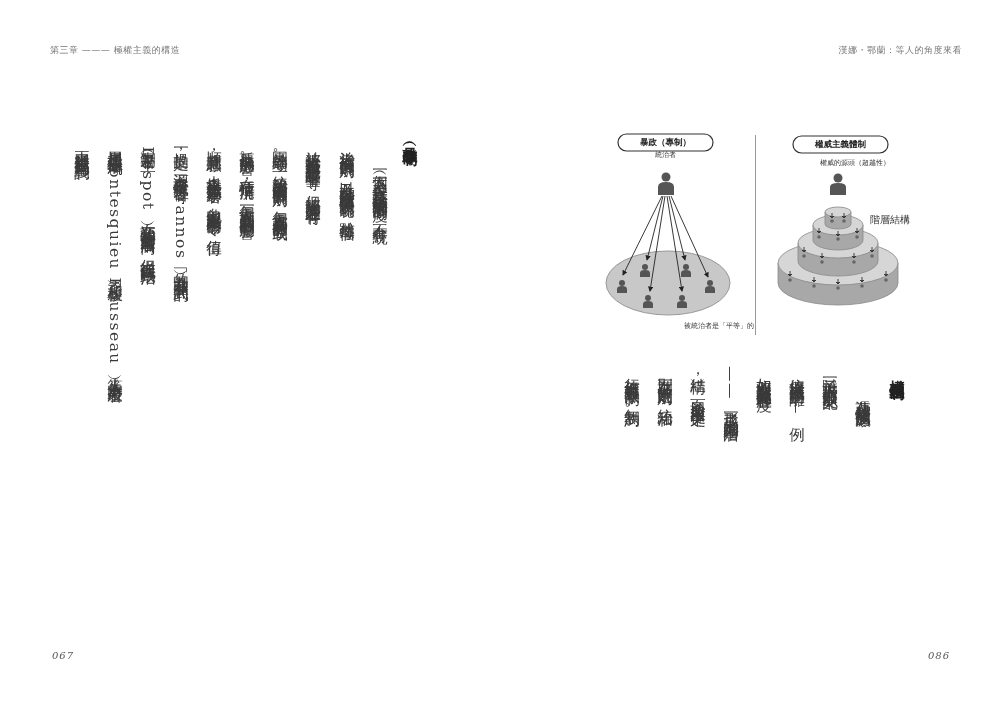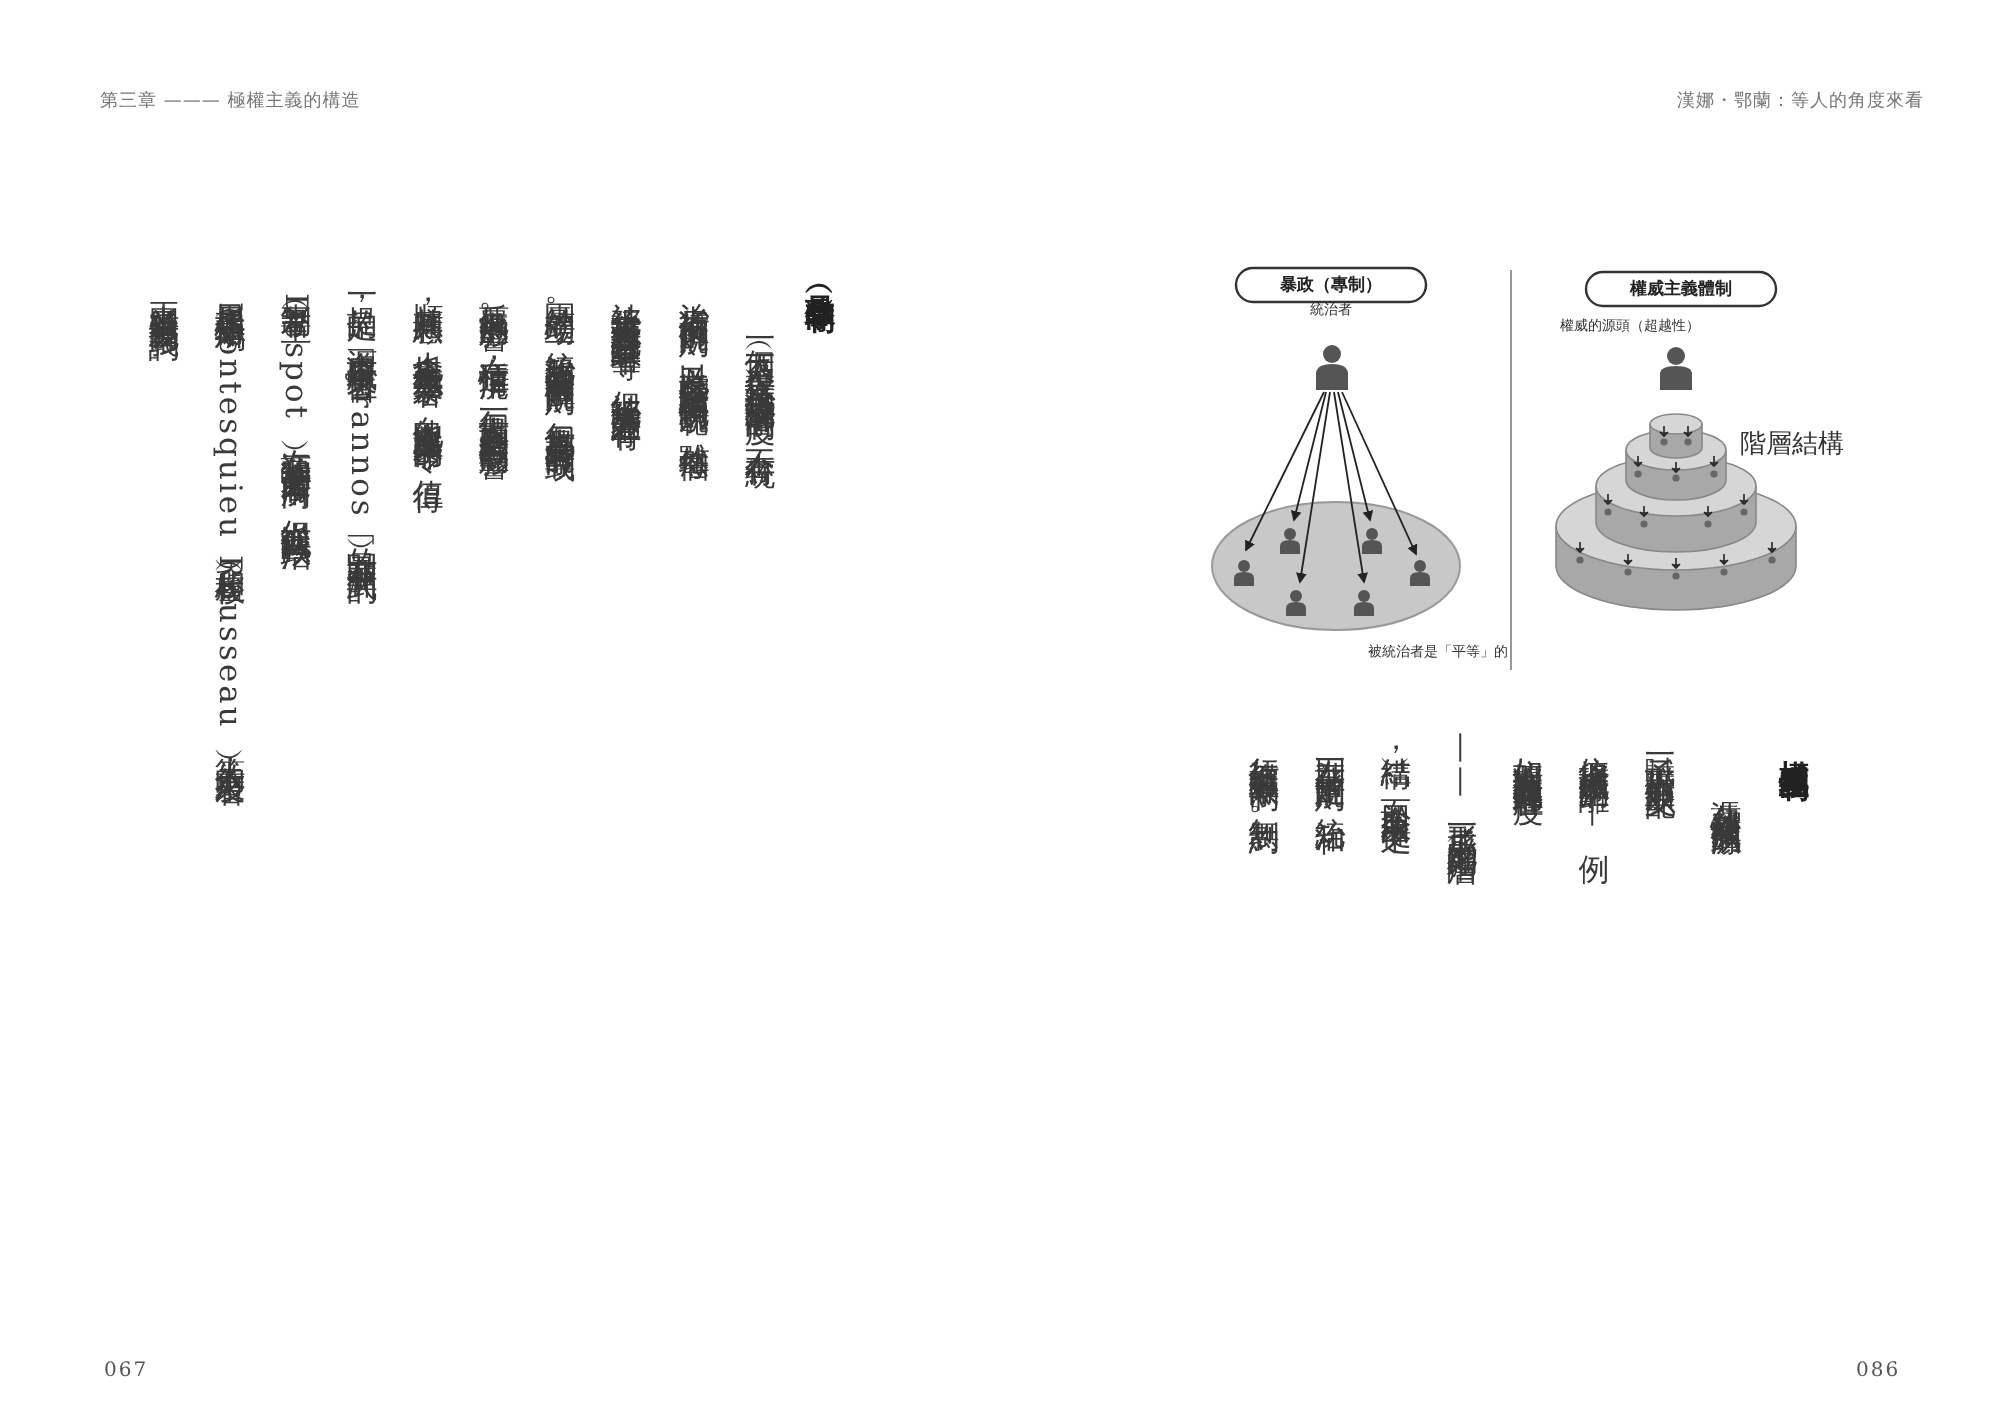--- a/index.html
+++ b/index.html
@@ -1,21 +1,21 @@
 <!DOCTYPE html>
 <html><head>
 <meta charset="utf-8">
 <style>
   html, body { margin:0; padding:0; }
   body { width:1000px; height:709px; background:#ffffff; position:relative; overflow:hidden;
          font-family:"DejaVu Serif", serif; color:#333; }
   .running-head { position:absolute; top:44px; font-family:"DejaVu Sans", sans-serif; font-size:9px; color:#777; letter-spacing:0.5px;text-align:center; }
   .rh-left { left:50px; }
   .rh-right { right:38px; }
-  .folio { position:absolute; top:680px; font-size:10px; color:#555; font-family:"DejaVu Serif", serif; letter-spacing:1px;}
+  .folio { position:absolute; top:650px; font-size:10px; color:#555; font-family:"DejaVu Serif", serif; letter-spacing:1px;font-style:italic;}
   .folio-left { left:52px; }
   .folio-right { left:928px; }
 
   .vcol { position:absolute; writing-mode:vertical-rl; font-size:15.5px; line-height:20px; letter-spacing:1.5px; color:#3a3a3a; white-space:nowrap; }
   .heading { font-weight:bold; color:#222; font-size:15px; letter-spacing:1px; }
 
   .divider-v { position:absolute; left:755px; top:135px; width:1px; height:200px; background:#999; }
   svg { position:absolute; }
   .diag-text { font-family:"DejaVu Sans", sans-serif; }
 </style>
@@ -125,22 +125,22 @@
       <circle cx="84" cy="137" r="1.8"></circle>
       <circle cx="102" cy="131" r="1.8"></circle>
     <circle cx="20" cy="155" r="1.8"></circle>
       <circle cx="44" cy="161" r="1.8"></circle>
       <circle cx="68" cy="163" r="1.8"></circle>
       <circle cx="92" cy="161" r="1.8"></circle>
       <circle cx="116" cy="155" r="1.8"></circle>
   </g>
 </svg>
 <div class="diag-text" style="position:absolute; left:793px; top:139px; width:95px; text-align:center; font-size:8.5px; color:#222; font-weight:bold;">權威主義體制</div>
-<div class="diag-text" style="position:absolute; left:780px; top:158px; width:110px; text-align:left; font-size:7px; color:#333;">權威的源頭（超越性）</div>
-<div class="diag-text" style="position:absolute; left:870px; top:213px; font-size:13px; color:#333;">階層結構</div>
+<div class="diag-text" style="position:absolute; left:780px; top:158px; width:110px; text-align:right; font-size:7px; color:#333;">權威的源頭（超越性）</div>
+<div class="diag-text" style="position:absolute; left:870px; top:213px; font-size:10px; color:#333;">階層結構</div>
 
 <div class="vcol heading" style="left:887px; top:368px;">權威主義體制</div>
 <div class="vcol" style="left:853px; top:388px;">憑藉超越性權威的源頭</div>
 <div class="vcol" style="left:820px; top:366px;">賦予一群人權力並加以支配。</div>
 <div class="vcol" style="left:787px; top:366px;">依據與權威源頭的距離——例</div>
 <div class="vcol" style="left:754px; top:366px;">如依據對宗教教義的理解程度</div>
 <div class="vcol" style="left:721px; top:366px;">——形成了一定的序列（階層</div>
 <div class="vcol" style="left:688px; top:366px;">結構），而於命令與服從之中</div>
 <div class="vcol" style="left:655px; top:366px;">則存在著一定的規則。統治和</div>
 <div class="vcol" style="left:622px; top:366px;">行使權力並非無限制、無制約。</div>

